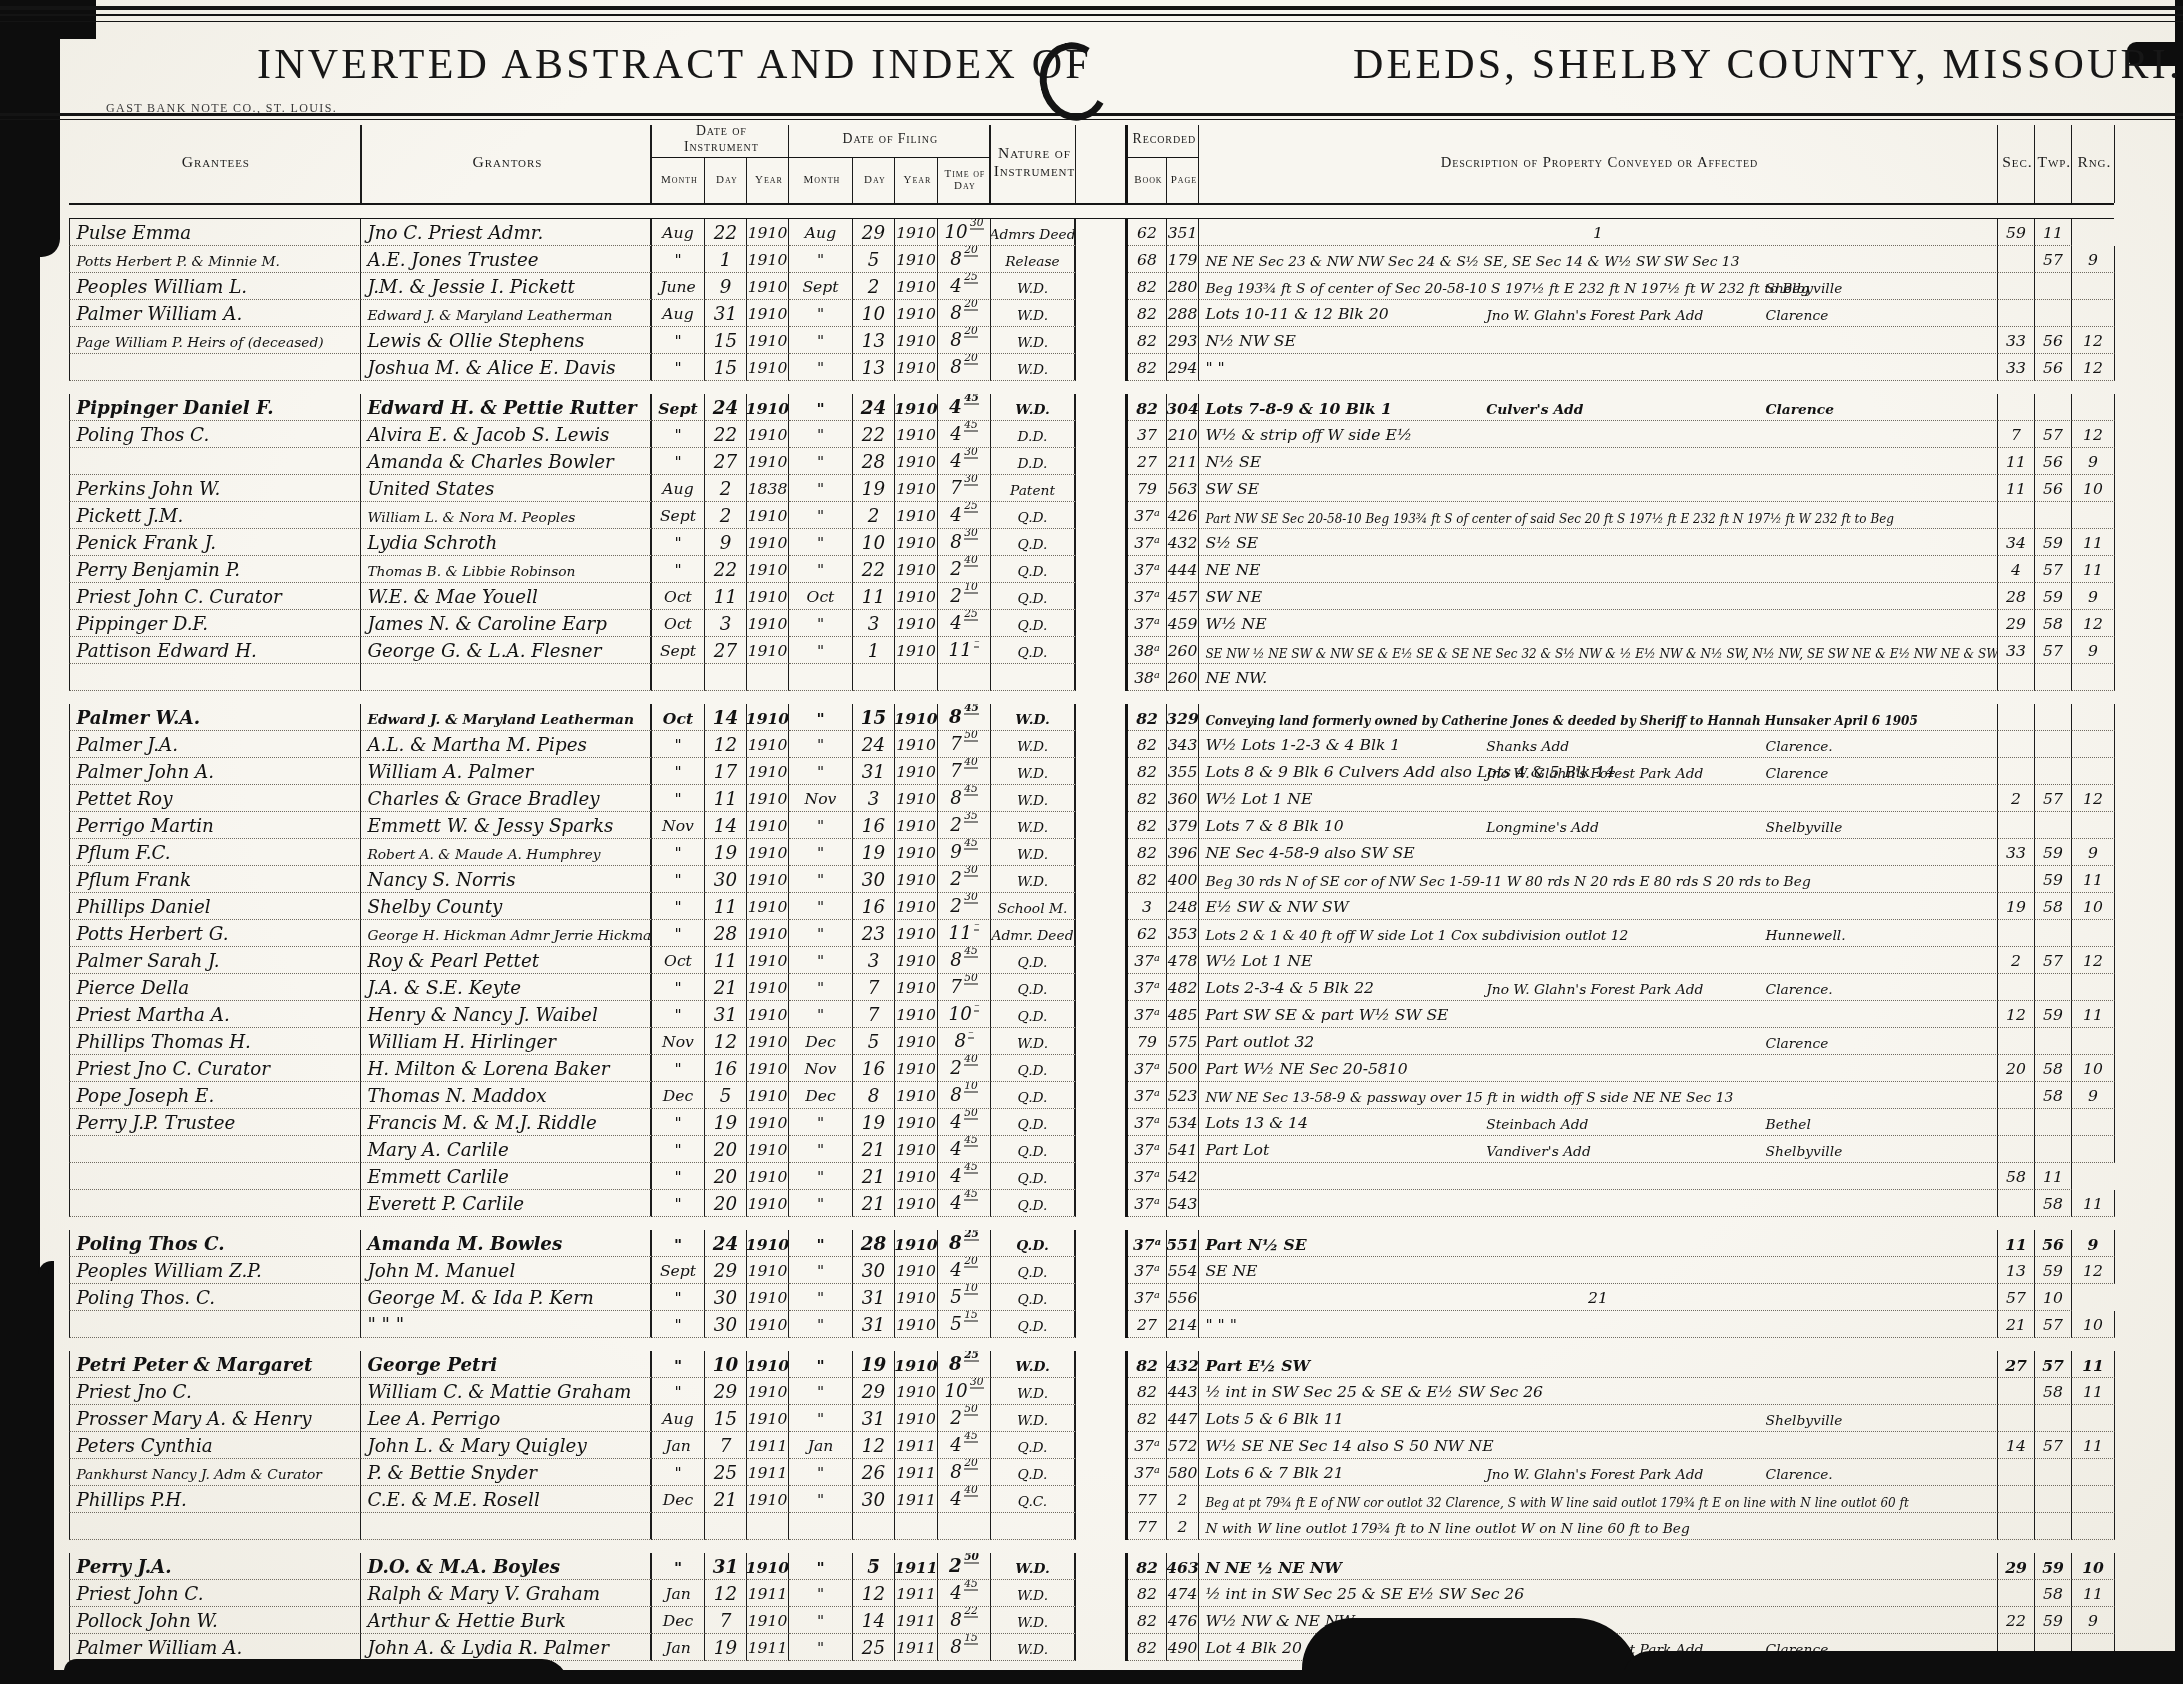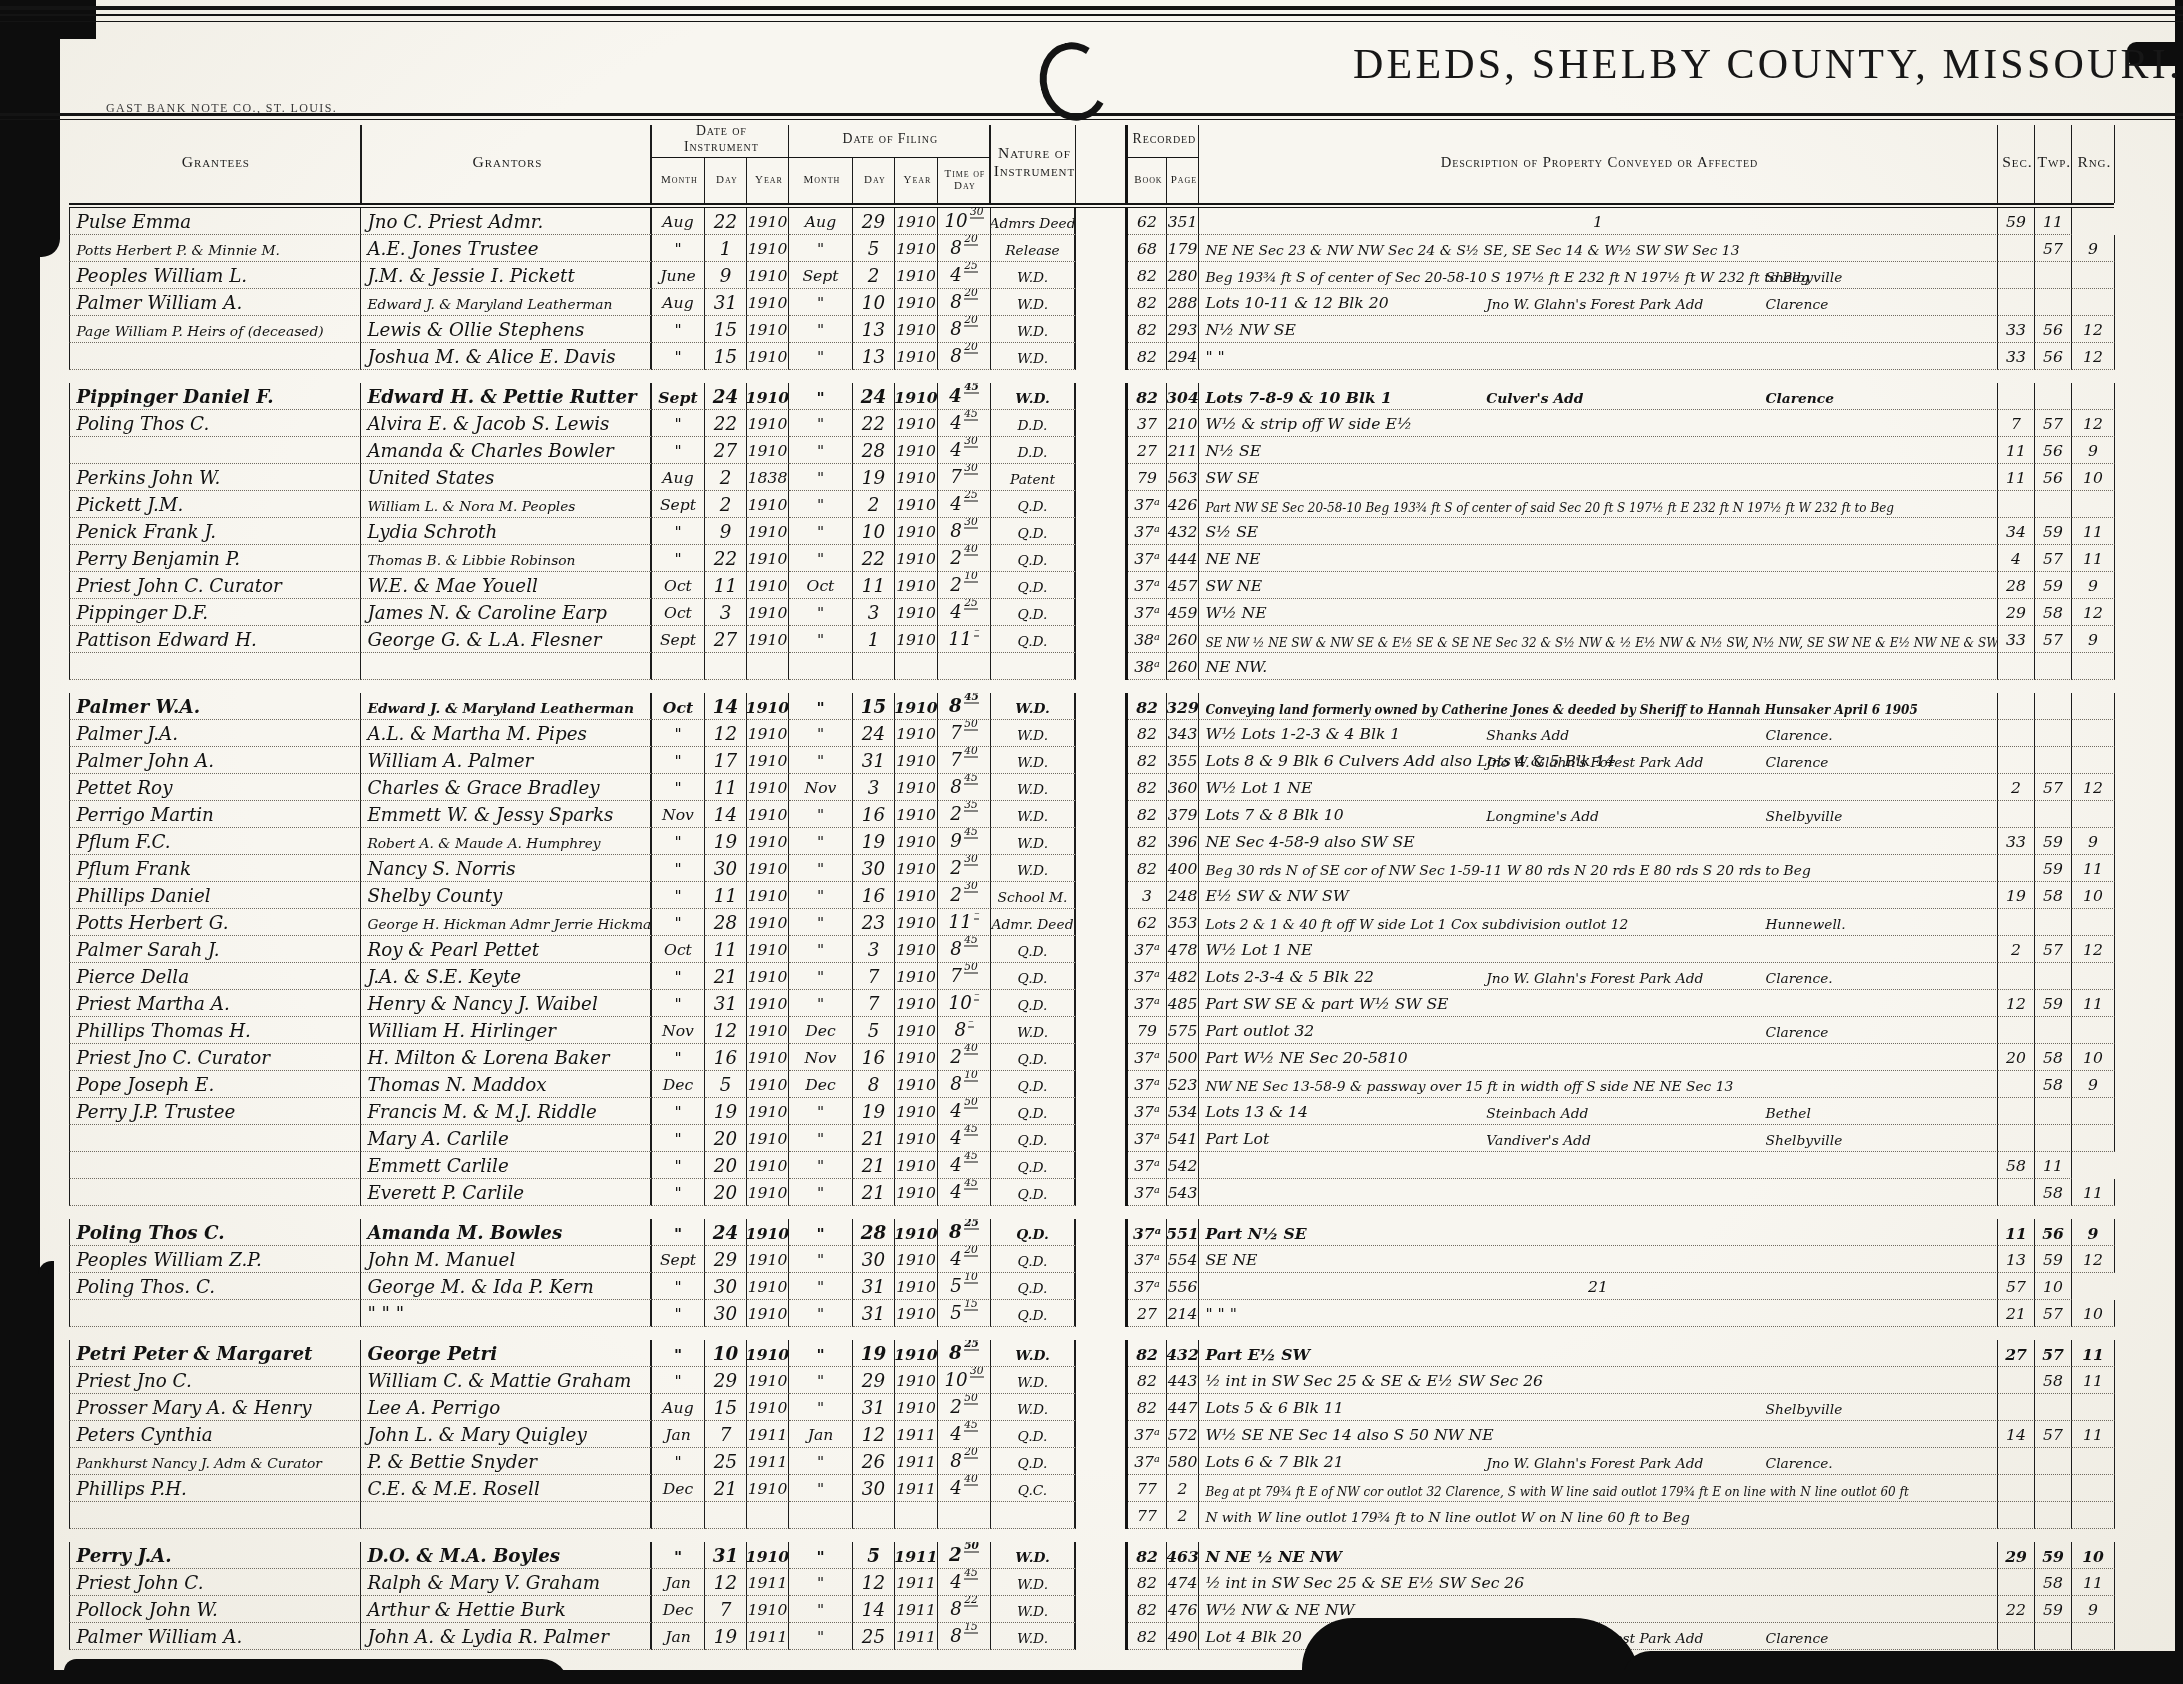--- a/index.html
+++ b/index.html
@@ -40,21 +40,21 @@
   .ctr{justify-content:center;padding-left:1.8px;padding-right:1.8px;}
   
   .thead{border-bottom:2.3px solid #151515;}
   .thead .hc{display:flex;align-items:center;justify-content:center;text-align:center;
      font-variant:small-caps;letter-spacing:0.9px;color:#1d1d1d;}
   .h-main{font-size:15.6px;grid-row:1/3;}
   .h-span{font-size:13.8px;grid-row:1;border-bottom:1.4px solid #151515;}
   .h-sub{font-size:11px;grid-row:2;}
   .h-desc{font-size:14.7px;letter-spacing:2.3px;}
   .thead{grid-template-rows:33px 45px;}
-  .rows{border-top:1.4px solid #151515;margin-top:2px;}
+  .rows{border-top:1.4px solid #151515;margin-top:13px;}
   
   .row .c{height:27px;border-bottom:0.9px dotted #6f6a60;}
   .row.gap{margin-top:13px;font-weight:bold;}
   
   .hw{font-family:"DejaVu Serif", serif;font-style:italic;font-size:18.3px;color:#121212;
       white-space:nowrap;line-height:1;}
   .hw.s{font-size:13.8px;} .hw.xs{font-size:12px;} .hw.sm{font-size:15.6px;}
   .time sup{font-size:58%;border-bottom:1.8px solid #141414;display:inline-block;line-height:1;
       margin-left:2.3px;transform:translateY(-5.5px);}
   .dmain{flex:0 0 auto;}
@@ -70,20 +70,21 @@
   <div class="blk edge-left2"></div>
   <div class="blk edge-left3"></div>
   <div class="blk edge-right"></div>
   <div class="blk corner-tl"></div>
   <div class="blk corner-tr"></div>
 
   <div class="rule r1"></div>
   <div class="rule r2"></div>
   <div class="rule r3"></div>
 
+  <div class="title title-left">INVERTED ABSTRACT AND INDEX OF</div>
   <div class="title title-right">DEEDS, SHELBY COUNTY, MISSOURI.</div>
   <div class="fold"></div>
   <div class="imprint">GAST BANK NOTE CO., ST. LOUIS.</div>
 
   <div class="rule r4"></div>
   <div class="rule r5"></div>
 
   <div class="table">
     <div class="grid thead">
       <div class="c hc h-main hv" style="grid-column:2">Grantors</div>

